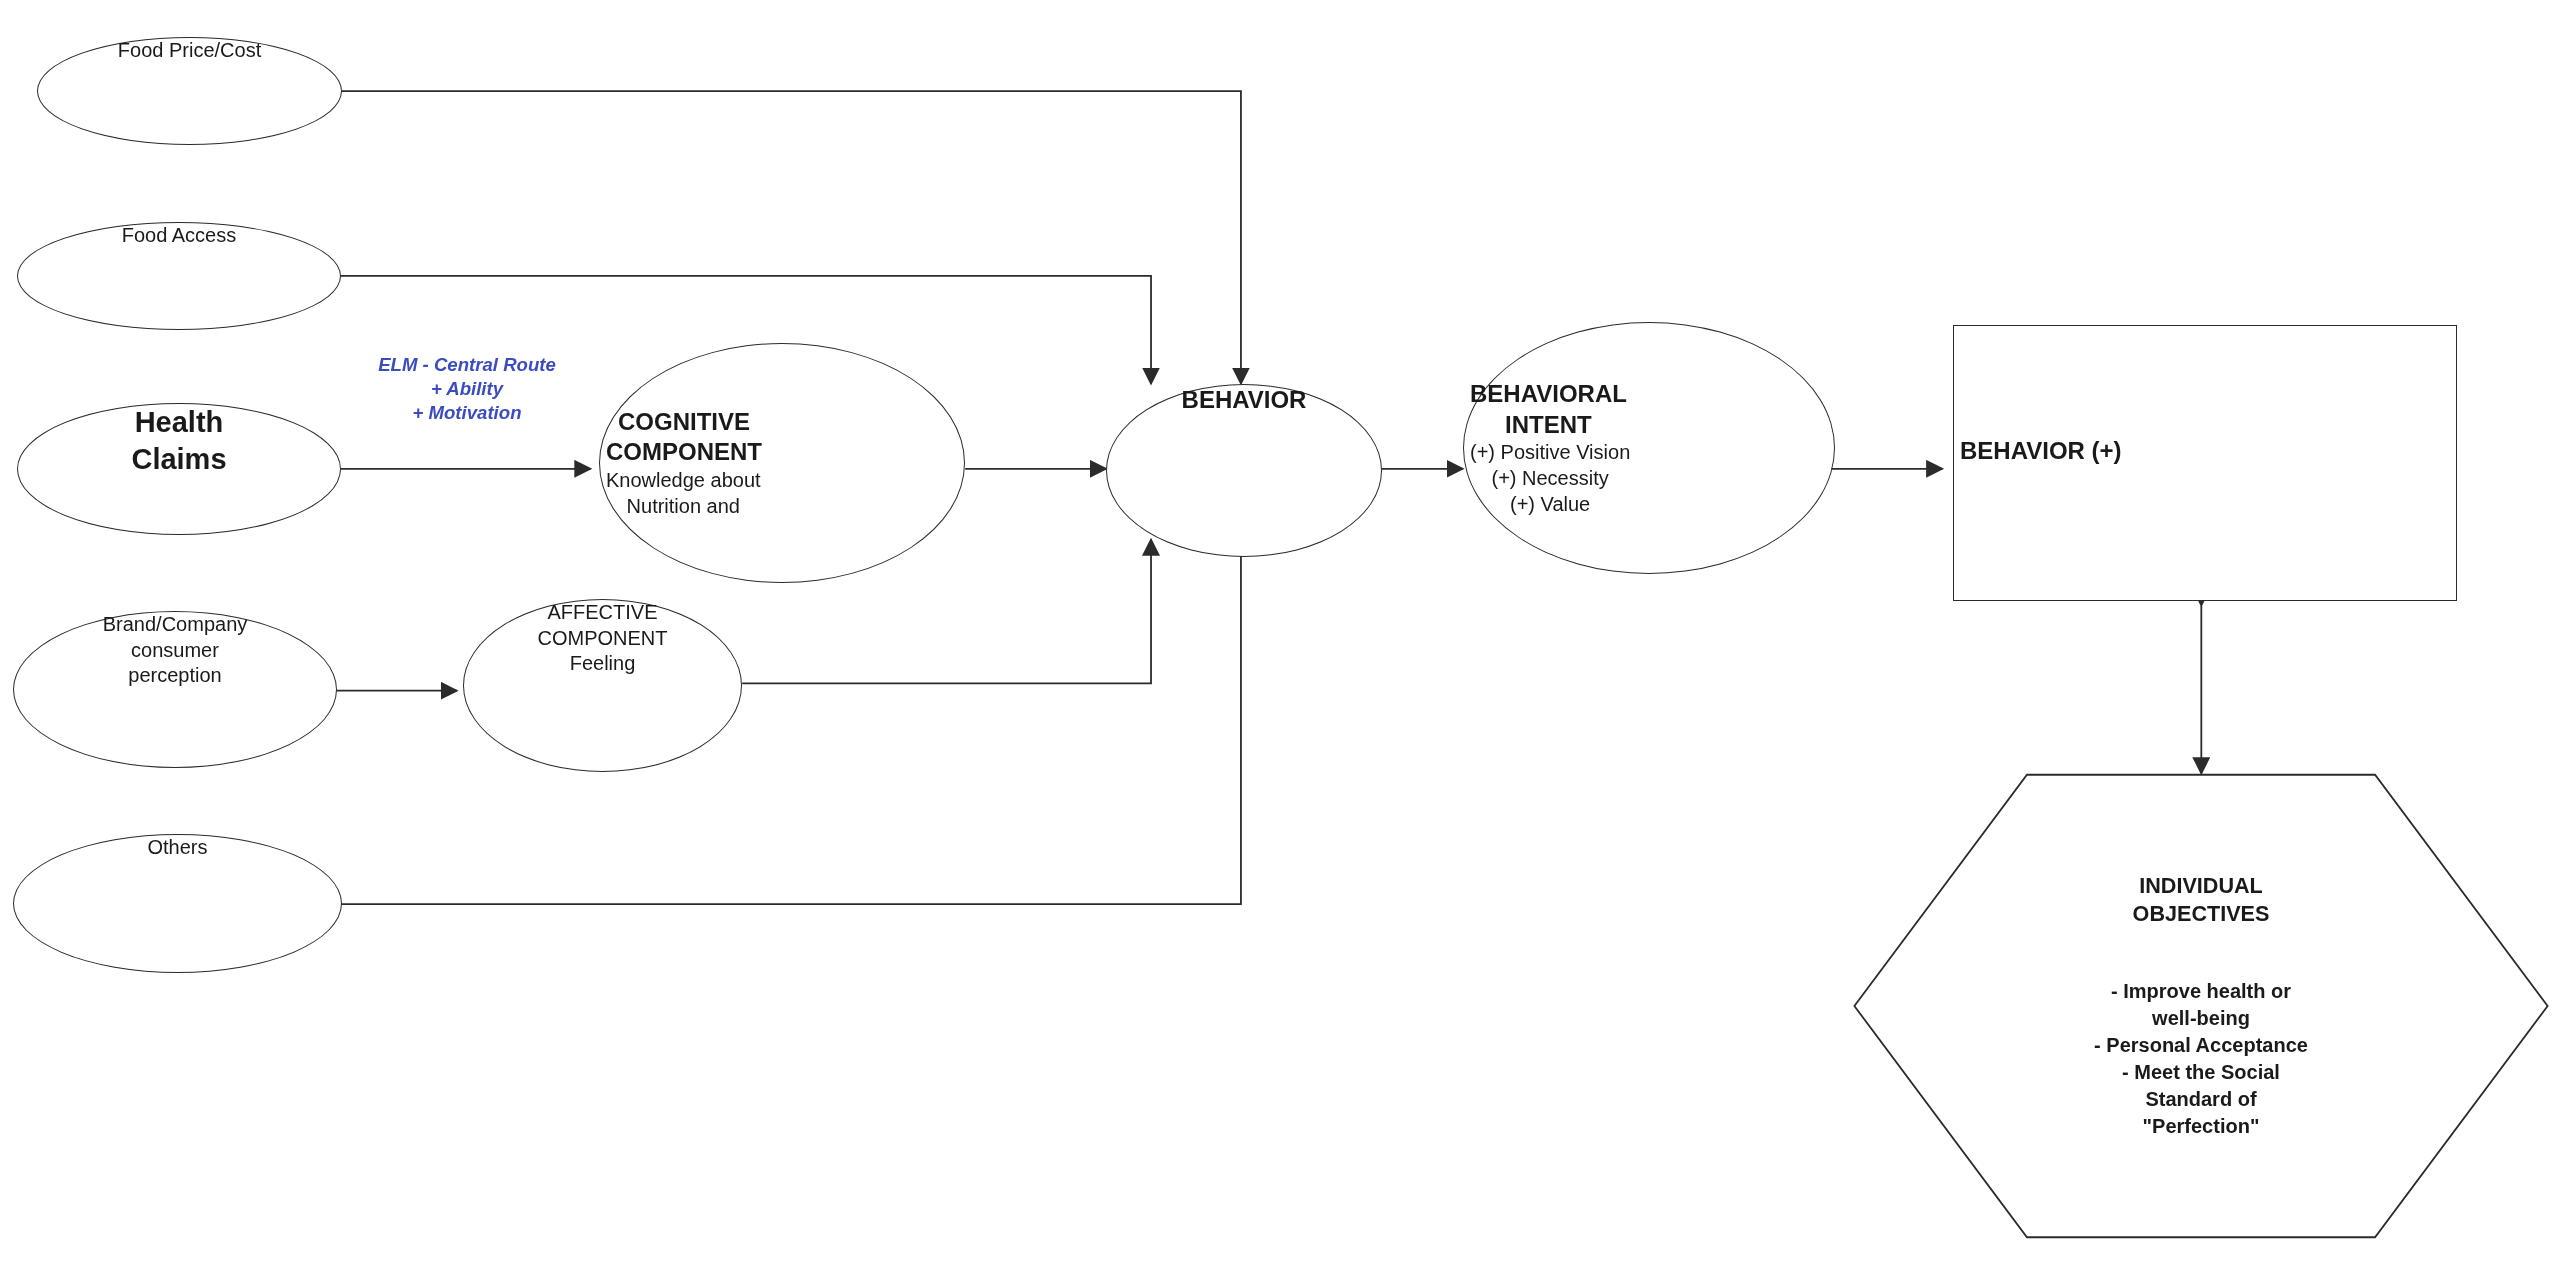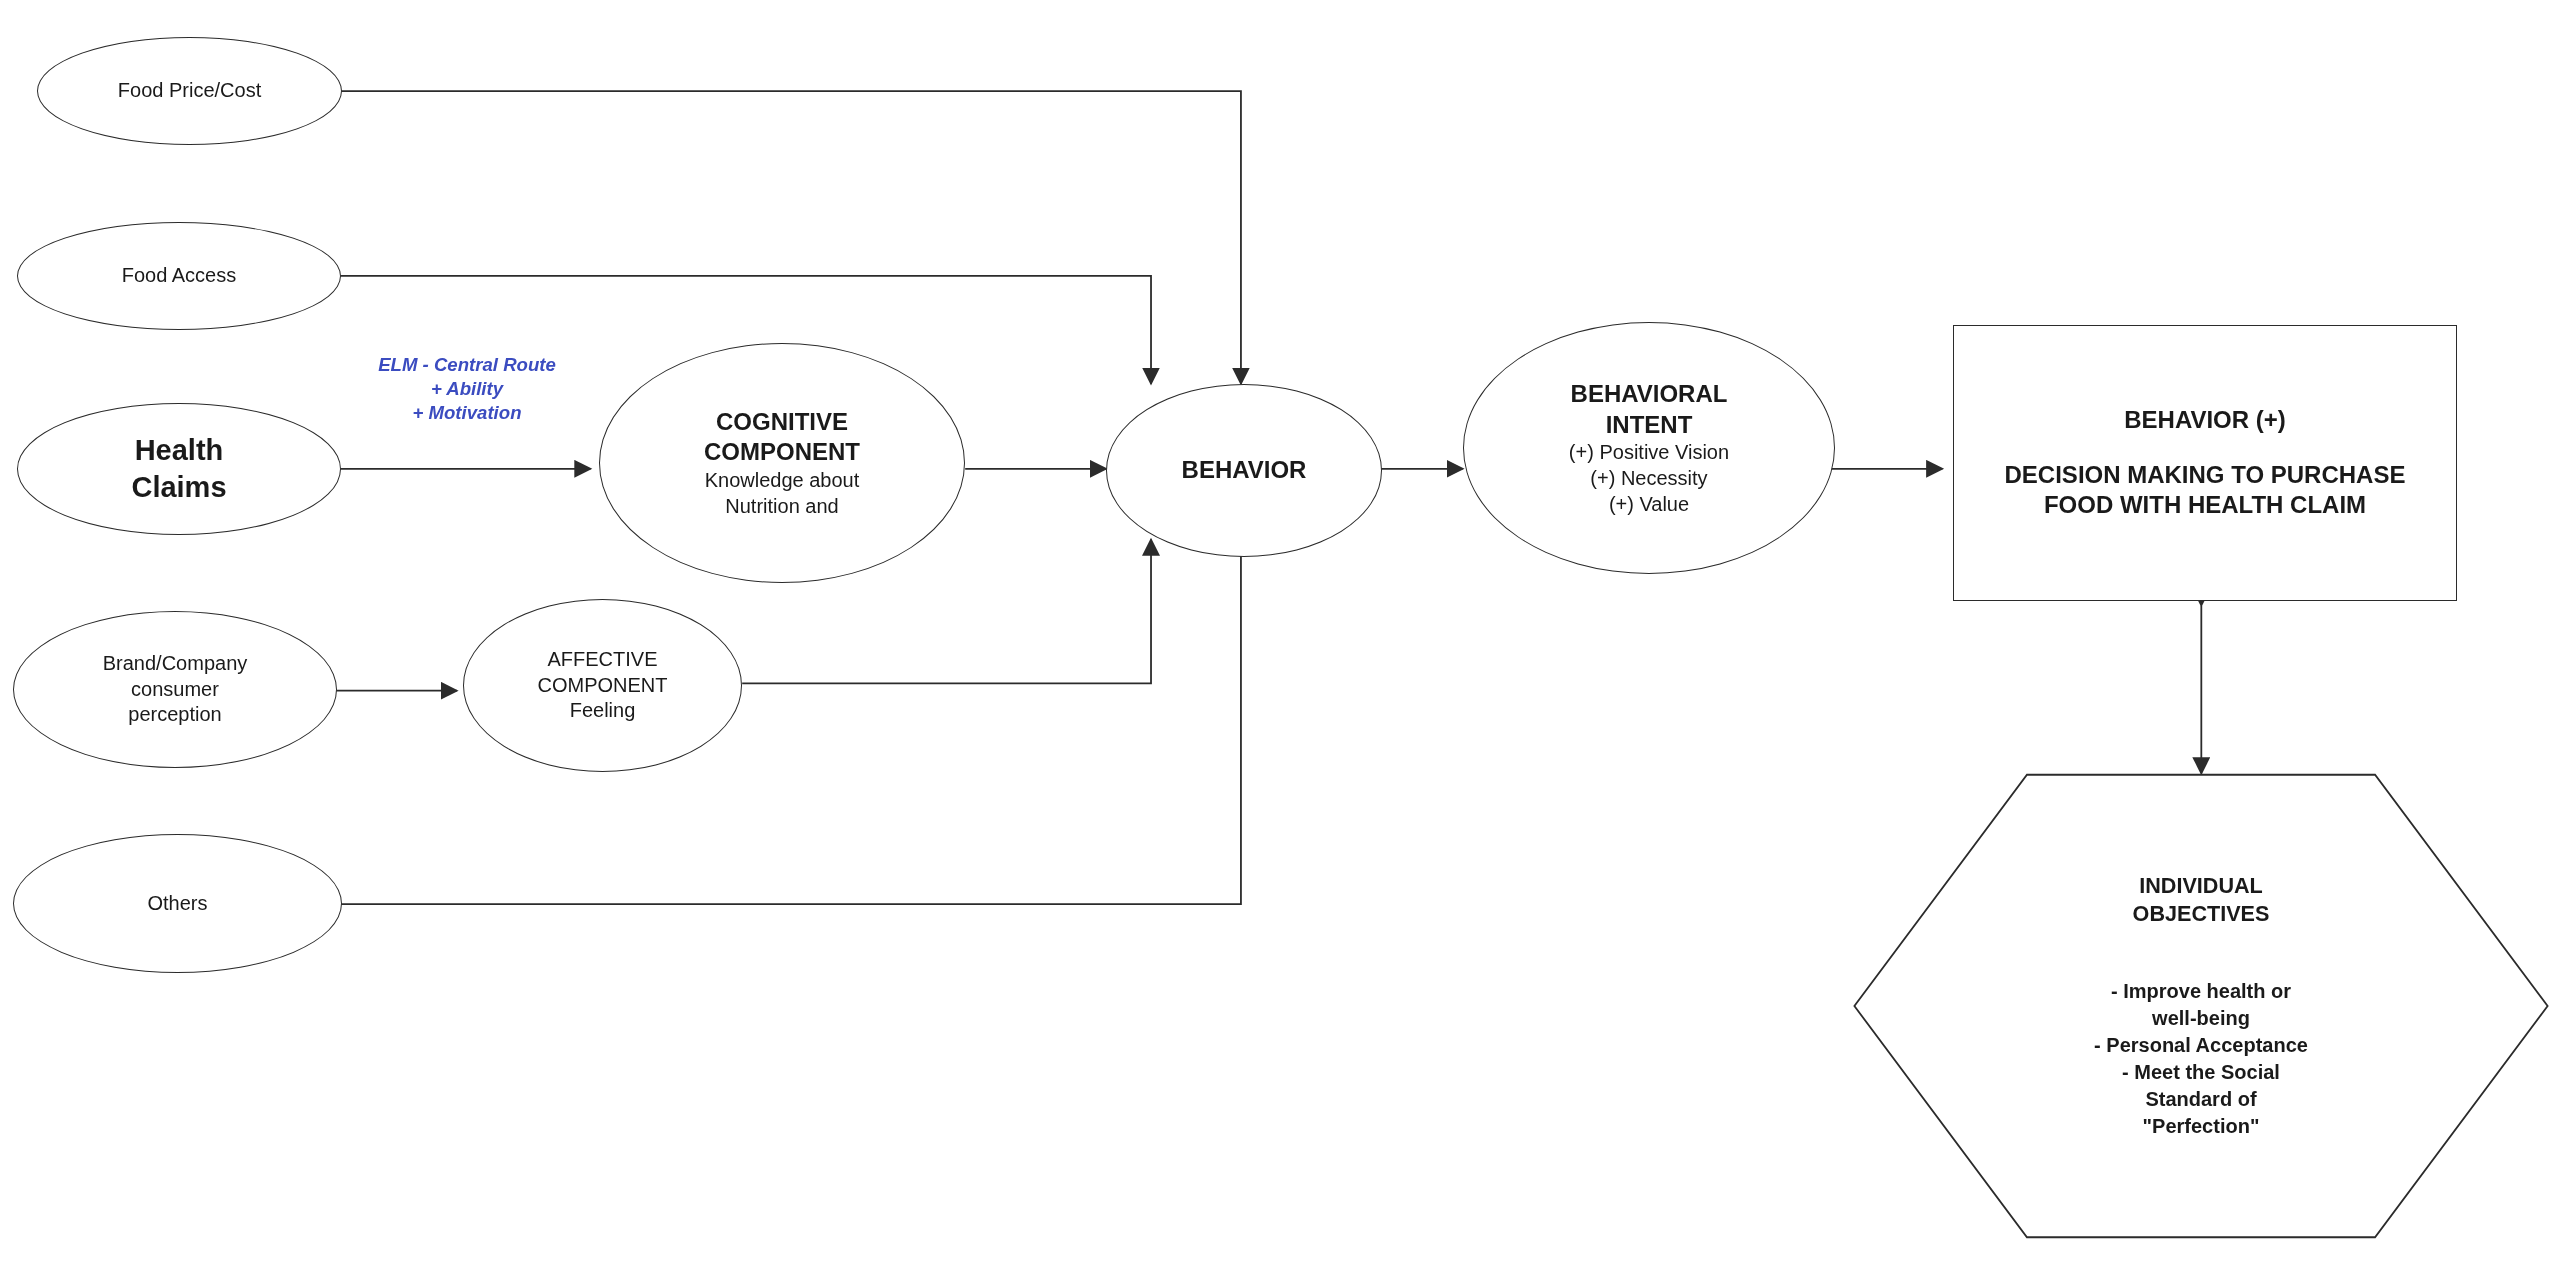--- a/index.html
+++ b/index.html
@@ -21,21 +21,21 @@
     position: absolute;
     left: 0;
     top: 0;
     width: 2576px;
     height: 1262px;
     pointer-events: none;
   }
   .node {
     position: absolute;
     display: flex;
-    align-items: center;
+    align-items: flex-start;
     justify-content: center;
     text-align: center;
     box-sizing: border-box;
     color: #1a1a1a;
   }
   .ellipse {
     border: 1.8px solid #2b2b2b;
     border-radius: 50%;
     background: #ffffff;
   }
@@ -165,22 +165,20 @@
   <div class="node ellipse" style="left:1463px; top:322px; width:372px; height:252px; flex-direction:column;">
     <div class="node-text f-bold">BEHAVIORAL
 INTENT</div>
     <div class="node-text f-reg">(+) Positive Vision
 (+) Necessity
 (+) Value</div>
   </div>
 
   <div class="node rect" style="left:1953px; top:325px; width:504px; height:276px; flex-direction:column;">
     <div class="node-text f-bold" style="margin-bottom:24px;">BEHAVIOR (+)</div>
-    <div class="node-text f-bold">DECISION MAKING TO PURCHASE
-FOOD WITH HEALTH CLAIM</div>
   </div>
 
   <div class="hexwrap" style="left:1852px; top:772px; width:698px; height:468px;">
     <svg width="698" height="468" viewBox="0 0 1165 780" style="position:absolute; left:0; top:0;">
       <polygon points="292,4 873,4 1161,390 873,776 292,776 4,390" fill="#ffffff" stroke="#2b2b2b" stroke-width="3"></polygon>
     </svg>
     <div class="hex-text" style="width:384px;">
       <div class="hex-title">INDIVIDUAL
 OBJECTIVES</div>
       <div>- Improve health or

